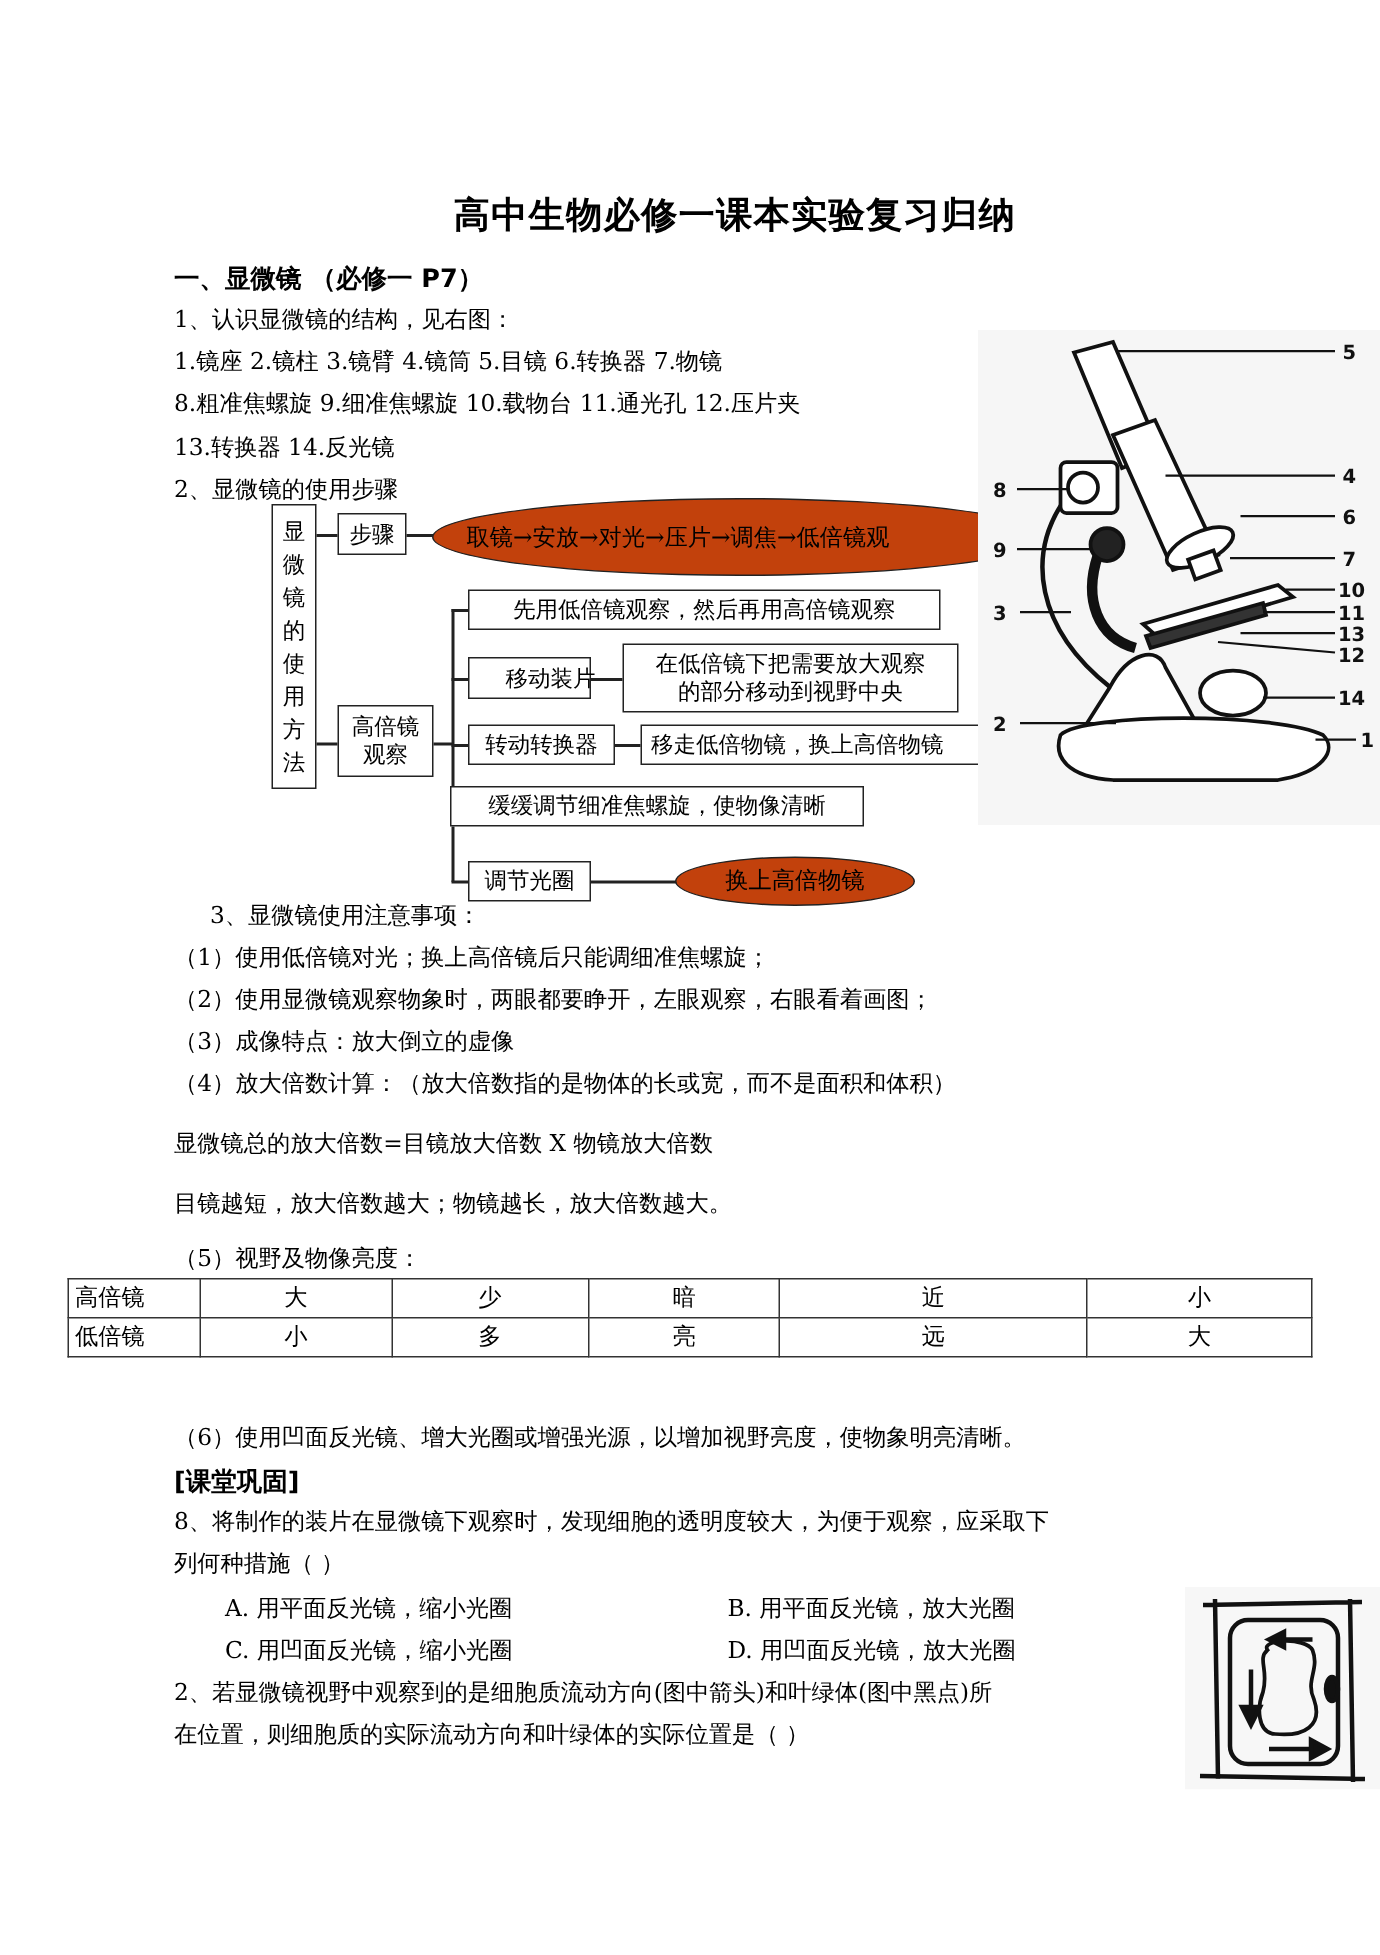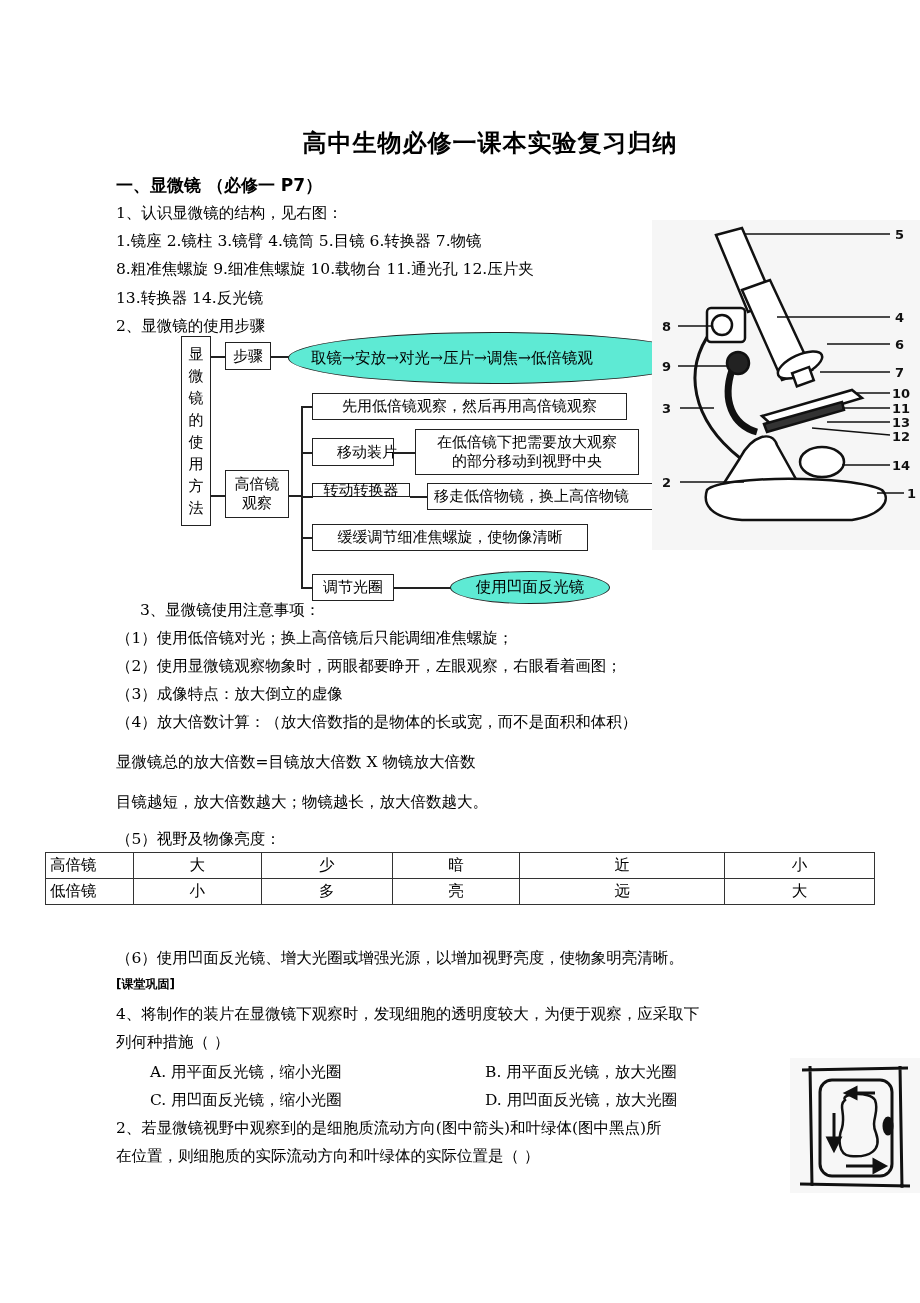--- a/index.html
+++ b/index.html
@@ -9,31 +9,31 @@
     color: #000;
   }
   .abs { position: absolute; white-space: nowrap; }
   .title {
     left: 0; width: 920px; top: 127px; text-align: center;
     font-family: "DejaVu Sans", "Liberation Sans", sans-serif;
     font-weight: bold; font-size: 24px; letter-spacing: 1px; padding-left: 60px; box-sizing: border-box;
   }
   .h1 { font-family: "DejaVu Sans", "Liberation Sans", sans-serif; font-weight: bold; font-size: 17px; }
   .t { font-size: 15.5px; }
-  .tb { font-size: 12px; font-weight: bold; font-family: "DejaVu Sans", "Liberation Sans", sans-serif; }
+  .tb { font-size: 17px; font-weight: bold; font-family: "DejaVu Sans", "Liberation Sans", sans-serif; }
 
   
   .box { position: absolute; border: 1.5px solid #222; background: #fff; font-size: 15px;
          box-sizing: border-box; display: flex; align-items: center; justify-content: center;
          text-align: center; line-height: 1.25; white-space: nowrap; }
   .vbox { flex-direction: column; }
   .vbox span { display: block; line-height: 22px; }
   .line { position: absolute; background: #222; }
   .ellipse { position: absolute; border: 1.5px solid #222; border-radius: 50%; box-sizing: border-box;
-             display: flex; align-items: center; justify-content: center; font-size: 15.5px; white-space: nowrap; background: #5eead4; }
+             display: flex; align-items: center; justify-content: center; font-size: 15.5px; white-space: nowrap; background: #c2410c; }
 
   
   table.grid { position: absolute; left: 45px; top: 852px; width: 830px; border-collapse: collapse;
                font-size: 15.5px; }
   table.grid td { border: 1.2px solid #333; text-align: center; height: 25px; padding: 0; }
   table.grid td.rowh { text-align: left; padding-left: 4px; }
 
   .micro { position: absolute; left: 652px; top: 220px; width: 268px; height: 330px; }
   .cell-fig { position: absolute; left: 790px; top: 1058px; width: 130px; height: 135px; }
 </style>
@@ -79,31 +79,31 @@
 
   <div class="line" style="left:301px; top:452px; width:12px; height:1.5px;"></div>
   <div class="box" style="left:312px; top:438px; width:82px; height:28px;padding-left:28px;">移动装片</div>
   <div class="line" style="left:394px; top:452px; width:22px; height:1.5px;"></div>
   <div class="box" style="left:415px; top:429px; width:224px; height:46px; flex-direction:column;">
     <span>在低倍镜下把需要放大观察</span>
     <span>的部分移动到视野中央</span>
   </div>
 
   <div class="line" style="left:301px; top:496px; width:12px; height:1.5px;"></div>
-  <div class="box" style="left:312px; top:483px; width:98px; height:14px;">转动转换器</div>
+  <div class="box" style="left:312px; top:483px; width:98px; height:27px;">转动转换器</div>
   <div class="line" style="left:410px; top:496px; width:18px; height:1.5px;"></div>
   <div class="box" style="left:427px; top:483px; width:245px; height:27px; justify-content:flex-start; padding-left:6px; overflow:hidden;">移走低倍物镜，换上高倍物镜</div>
 
   <div class="line" style="left:301px; top:537px; width:12px; height:1.5px;"></div>
-  <div class="box" style="left:312px; top:524px; width:276px; height:27px;">缓缓调节细准焦螺旋，使物像清晰</div>
+  <div class="box" style="left:300px; top:524px; width:276px; height:27px;">缓缓调节细准焦螺旋，使物像清晰</div>
 
   <div class="line" style="left:301px; top:587px; width:12px; height:1.5px;"></div>
   <div class="box" style="left:312px; top:574px; width:82px; height:27px;">调节光圈</div>
   <div class="line" style="left:394px; top:587px; width:58px; height:1.5px;"></div>
-  <div class="ellipse" style="left:450px; top:571px; width:160px; height:33px;">使用凹面反光镜</div>
+  <div class="ellipse" style="left:450px; top:571px; width:160px; height:33px;">换上高倍物镜</div>
 </div>
 
 <div class="micro">
   <svg width="268" height="330" viewBox="0 0 268 330">
     <rect x="0" y="0" width="268" height="330" fill="#f6f6f6"></rect>
 
     <g stroke="#111" stroke-width="2.5" fill="#fff">
       <polygon points="64,15 90,8 122,82 96,92"></polygon>
       <polygon points="90,70 118,60 160,150 130,160"></polygon>
 
@@ -195,21 +195,21 @@
     <td>亮</td>
     <td>远</td>
     <td>大</td>
   </tr>
 </tbody>
   </table>
 
 <div class="abs t" style="left:116px; top:948px;">（6）使用凹面反光镜、增大光圈或增强光源，以增加视野亮度，使物象明亮清晰。</div>
 
 <div class="abs tb" style="left:116px; top:976px;">[课堂巩固]</div>
-<div class="abs t" style="left:116px; top:1004px;">4、将制作的装片在显微镜下观察时，发现细胞的透明度较大，为便于观察，应采取下</div>
+<div class="abs t" style="left:116px; top:1004px;">8、将制作的装片在显微镜下观察时，发现细胞的透明度较大，为便于观察，应采取下</div>
 <div class="abs t" style="left:116px; top:1032px;">列何种措施（      ）</div>
 <div class="abs t" style="left:150px; top:1062px;">A. 用平面反光镜，缩小光圈</div>
 <div class="abs t" style="left:485px; top:1062px;">B. 用平面反光镜，放大光圈</div>
 <div class="abs t" style="left:150px; top:1090px;">C. 用凹面反光镜，缩小光圈</div>
 <div class="abs t" style="left:485px; top:1090px;">D. 用凹面反光镜，放大光圈</div>
 <div class="abs t" style="left:116px; top:1118px;">2、若显微镜视野中观察到的是细胞质流动方向(图中箭头)和叶绿体(图中黑点)所</div>
 <div class="abs t" style="left:116px; top:1146px;">在位置，则细胞质的实际流动方向和叶绿体的实际位置是（  ）</div>
 
 <div class="cell-fig">
   <svg width="130" height="135" viewBox="0 0 130 135">

